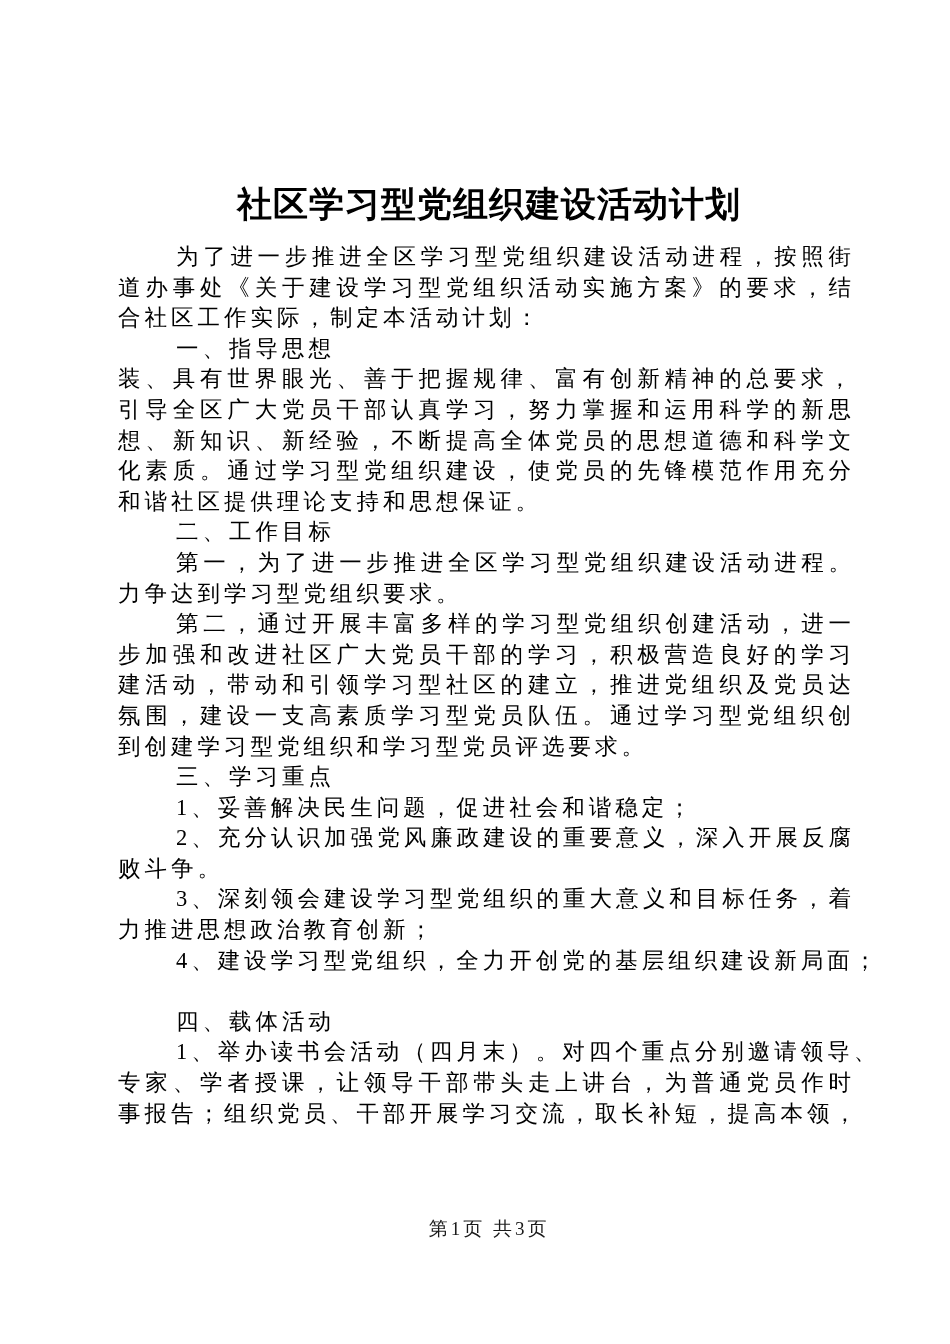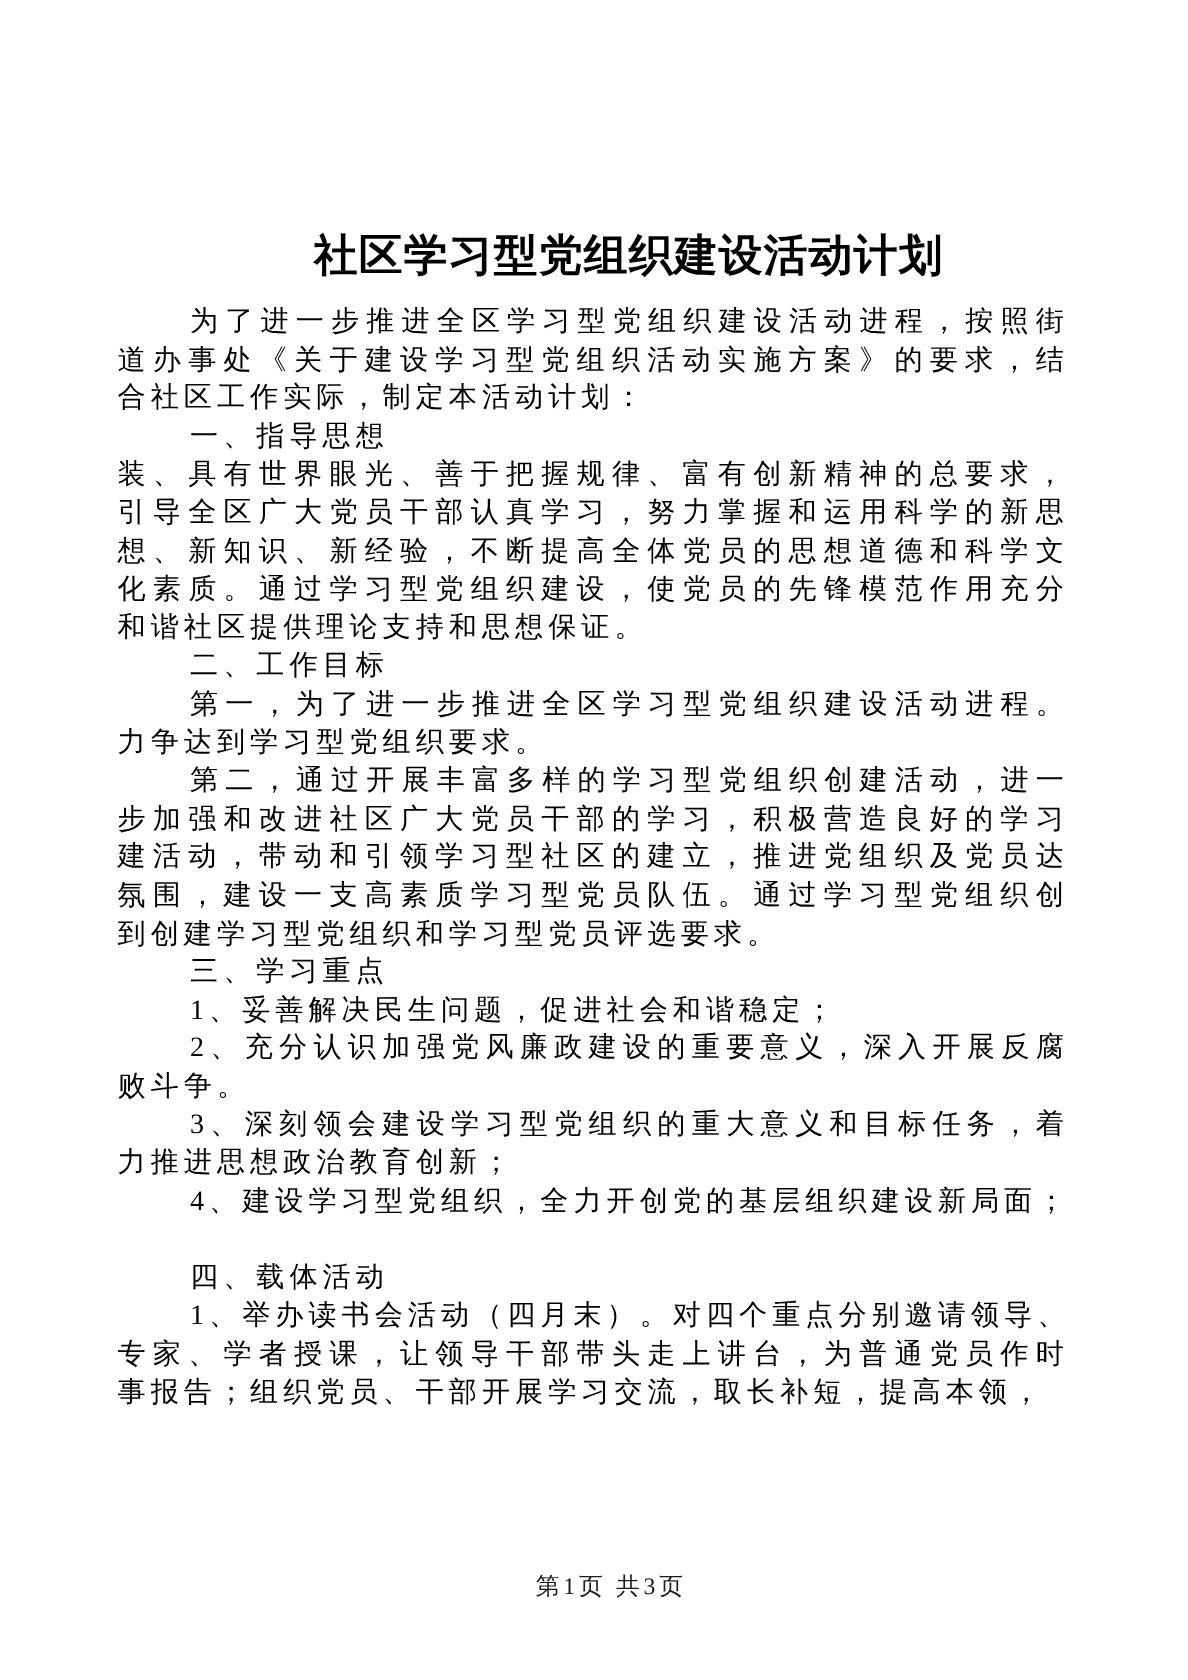--- a/index.html
+++ b/index.html
@@ -9,33 +9,32 @@
   }
   .page {
     position: relative;
     width: 950px;
     height: 1344px;
     background: #ffffff;
     color: #000000;
     font-family: "Liberation Serif", "DejaVu Serif", serif;
     overflow: hidden;
     box-sizing: border-box;
-    padding-left: 28px;
   }
   .doc-title {
     margin: 184px 95px 16px 123px;
     text-align: center;
     font-size: 35px;
     line-height: 42px;
     font-weight: bold;
     letter-spacing: 1px;
     white-space: nowrap;
   }
   .doc-body {
-    margin: 0 95px 0 66px;
+    margin: 0 95px 0 118px;
     font-size: 22.5px;
     line-height: 30.6px;
     letter-spacing: 4px;
   }
   .para {
     margin: 0;
     padding: 0;
   }
   .line {
     white-space: nowrap;
@@ -44,21 +43,21 @@
   .line.first {
     padding-left: 58px;
   }
   .line.fill {
     text-align: justify;
     text-align-last: justify;
     text-justify: inter-character;
   }
   .doc-footer {
     position: absolute;
-    top: 1256px;
+    top: 1216px;
     left: 123px;
     right: 95px;
     text-align: center;
     font-size: 19px;
     letter-spacing: 3px;
     color: #1a1a1a;
   }
 </style>
 </head>
 <body>

